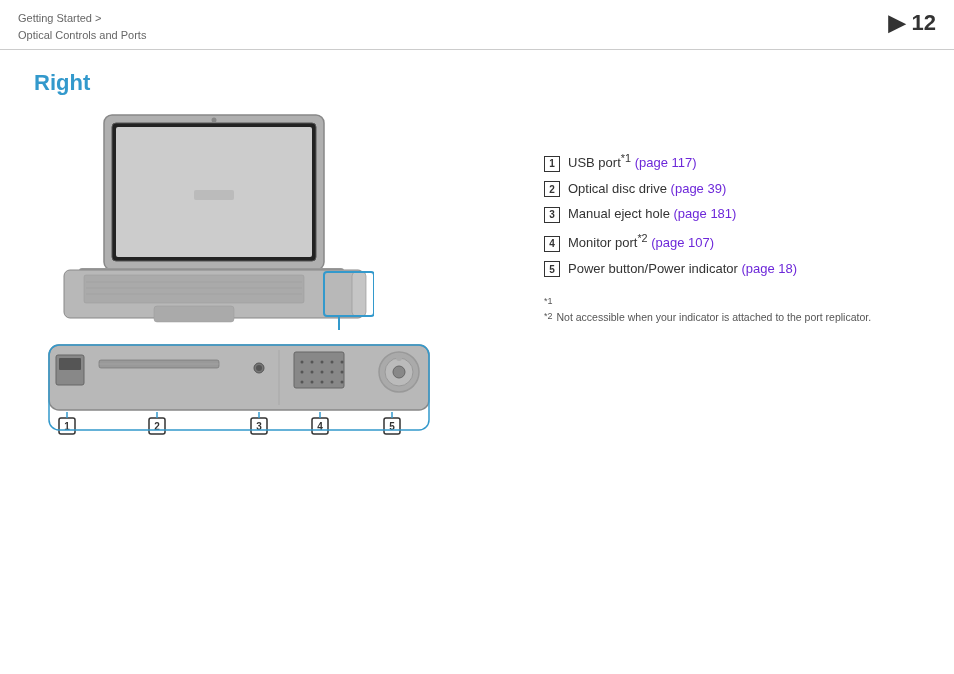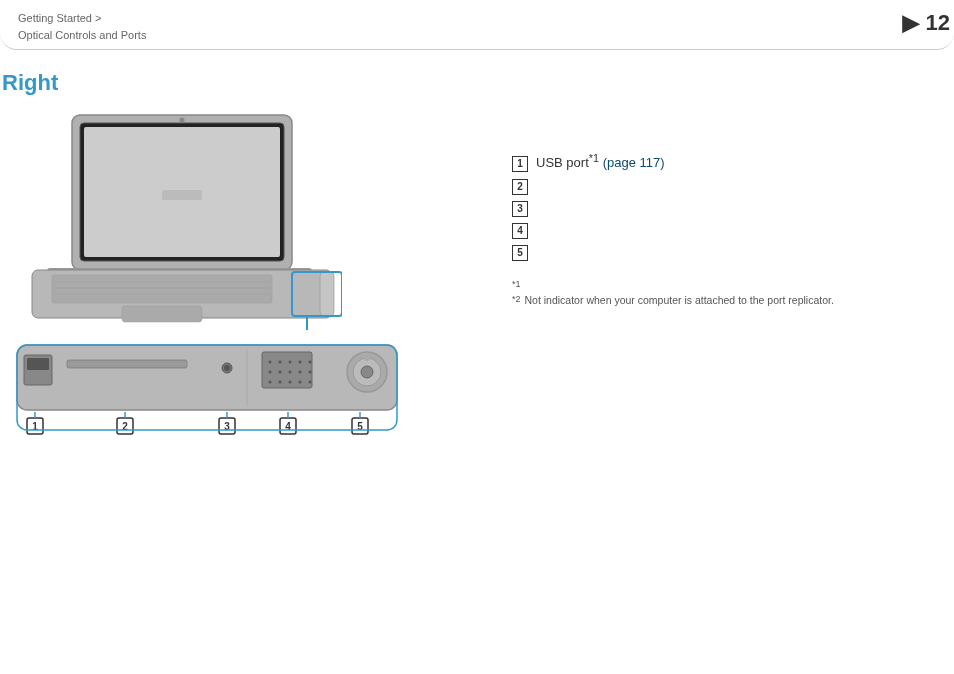--- a/index.html
+++ b/index.html
@@ -10,42 +10,41 @@
       background: #fff;
       overflow: hidden;
       position: relative;
     }
 
     
     .header {
       display: flex;
       justify-content: space-between;
       align-items: flex-start;
-      padding: 10px 4px 6px 18px;
+      padding: 10px 18px 6px 18px;
       border-bottom: 1px solid #ccc;
-      border-radius: 17px;
     }
     .header-breadcrumb {
       font-size: 11px;
       color: #666;
       line-height: 1.5;
     }
     .header-page-num {
       font-size: 22px;
       font-weight: bold;
       color: #333;
       display: flex;
       align-items: center;
       gap: 6px;
     }
 
     
     .main {
       display: flex;
-      padding: 20px 18px 10px 2px;
+      padding: 20px 18px 10px 34px;
       height: calc(100% - 55px);
     }
 
     
     .left-col {
       width: 480px;
       flex-shrink: 0;
     }
 
     .section-title {
@@ -107,21 +106,21 @@
       width: 16px;
       height: 16px;
       border: 1.5px solid #333;
       font-size: 10px;
       font-weight: bold;
       margin-right: 8px;
       flex-shrink: 0;
       color: #333;
     }
     .link-blue {
-      color: #0c4a6e;
+      color: #6d28d9;
     }
 
     .footnotes {
       margin-top: 10px;
       font-size: 10.5px;
       color: #555;
       line-height: 1.7;
     }
     .footnotes p {
       display: flex;
@@ -257,36 +256,40 @@
   </div>
 
   <div class="right-col">
     <ul class="item-list">
       <li>
         <span class="item-num-box">1</span>
         <span>USB port<sup>*1</sup>&nbsp;<a class="link-blue">(page 117)</a></span>
       </li>
       <li>
         <span class="item-num-box">2</span>
+        <span>Optical disc drive&nbsp;<a class="link-blue">(page 39)</a></span>
       </li>
       <li>
         <span class="item-num-box">3</span>
+        <span>Manual eject hole&nbsp;<a class="link-blue">(page 181)</a></span>
       </li>
       <li>
         <span class="item-num-box">4</span>
+        <span>Monitor port<sup>*2</sup>&nbsp;<a class="link-blue">(page 107)</a></span>
       </li>
       <li>
         <span class="item-num-box">5</span>
+        <span>Power button/Power indicator&nbsp;<a class="link-blue">(page 18)</a></span>
       </li>
     </ul>
 
     <div class="footnotes">
       <p>
         <span class="fn-marker">*1</span>
       </p>
       <p>
         <span class="fn-marker">*2</span>
-        <span>Not indicator when your computer is attached to the port replicator.</span>
+        <span>Not accessible when your indicator is attached to the port replicator.</span>
       </p>
     </div>
   </div>
 
 </div>
 
 </body></html>

